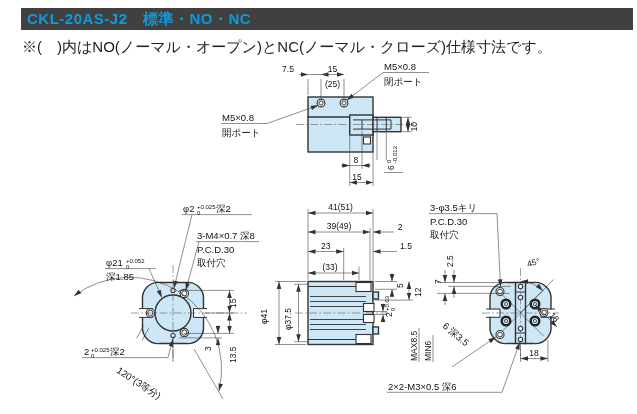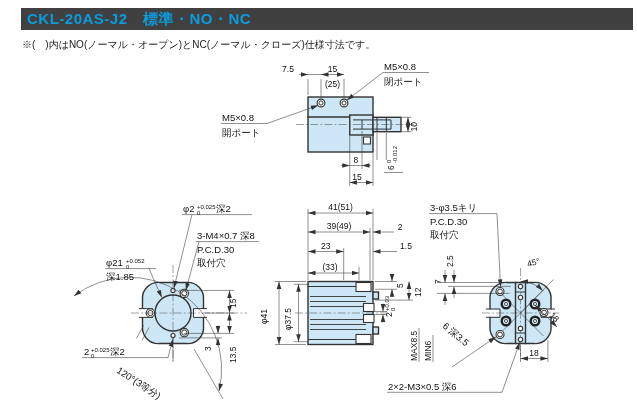--- a/index.html
+++ b/index.html
@@ -1,19 +1,19 @@
 <!DOCTYPE html>
 <html><head>
 <meta charset="utf-8">
 <style>
   html,body{margin:0;padding:0;background:#fff}
   .page{position:relative;width:637px;height:414px;background:#fff;font-family:"Liberation Sans",sans-serif;overflow:hidden}
   .hdr{position:absolute;left:21px;top:8px;width:612px;height:22px;background:#404040;display:flex;align-items:center}
   .hdr .ttl{color:#0d9bdd;font-weight:bold;font-size:15px;letter-spacing:.5px;padding-left:6px;white-space:pre}
-  .note{position:absolute;left:22px;top:38px;font-size:10px;color:#222;white-space:pre}
+  .note{position:absolute;left:22px;top:38px;font-size:15px;color:#222;white-space:pre}
   svg{position:absolute;left:0;top:0}
   .o{stroke:#333;stroke-width:1.4;fill:none;stroke-linecap:square}
   .of{stroke:#333;stroke-width:1.4;fill:#cde7f6}
   .wn{stroke:#333;stroke-width:1.1;fill:#fff}
   .o1{stroke:#333;stroke-width:1;fill:none}
   .hl{stroke:#333;stroke-width:.9;fill:none}
   .t{stroke:#333;stroke-width:.55;fill:none}
   .cl{stroke:#444;stroke-width:.5;fill:none;stroke-dasharray:8 2.2 1.8 2.2}
   .scr{stroke:#222;stroke-width:2.4;fill:none}
   .scr2{stroke:#222;stroke-width:.7;fill:none}

